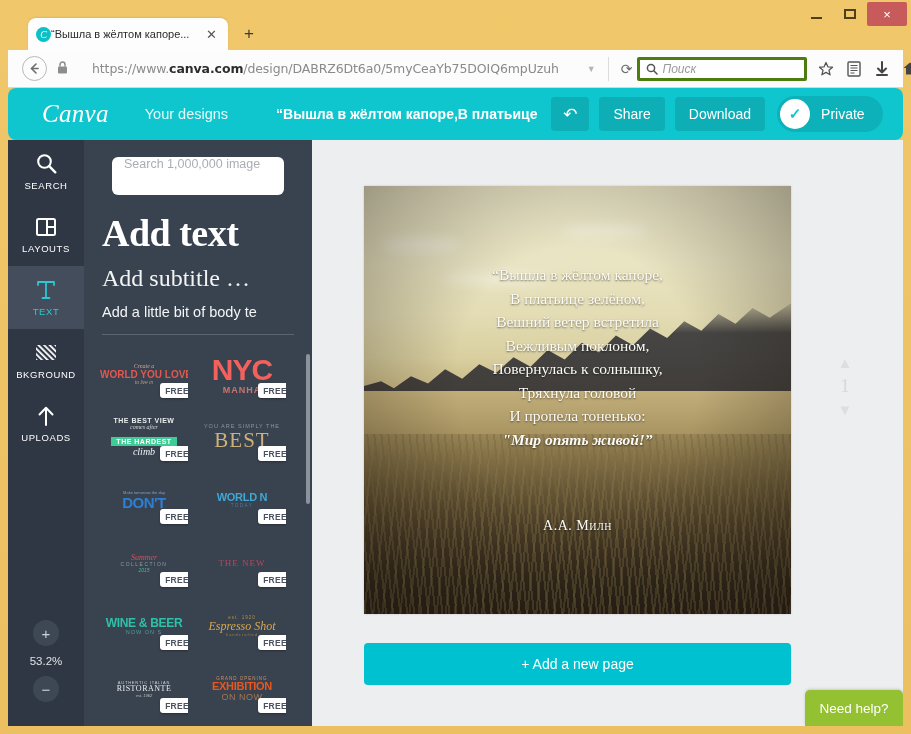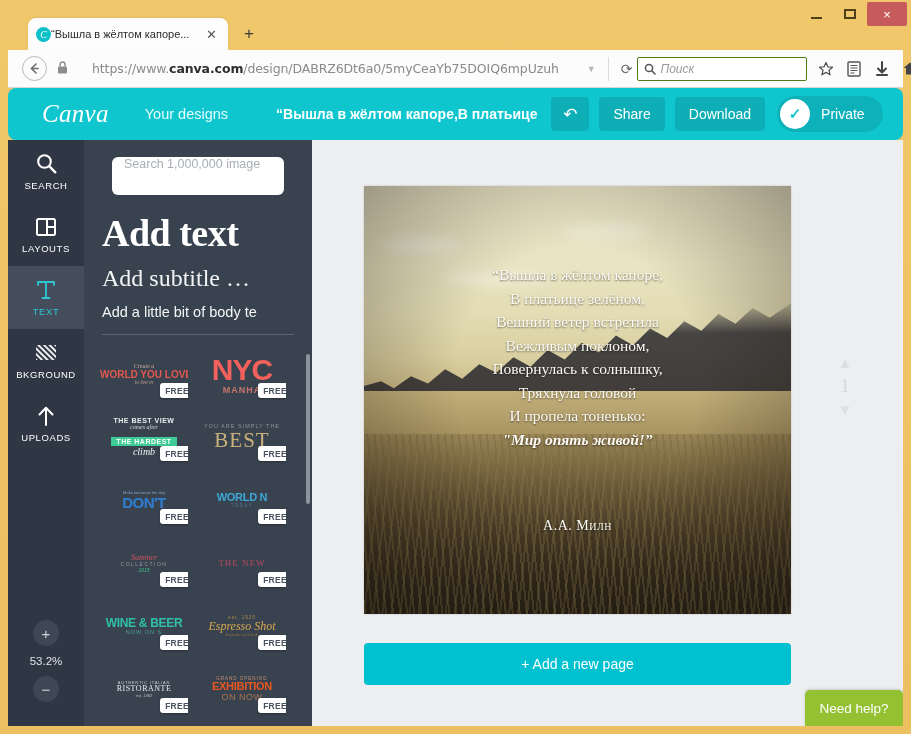--- a/index.html
+++ b/index.html
@@ -70,21 +70,21 @@
   }
   .lock-icon { flex:0 0 auto; }
   .url-text {
     font-size:12.5px; color:#8a8a8a; white-space:nowrap; overflow:hidden;
     font-family:"DejaVu Sans", sans-serif; letter-spacing:-.1px;
   }
   .url-text b { color:#2e2e2e; font-weight:700; }
   .url-caret { color:#b5b5b5; font-size:9px; margin-left:auto; padding:0 4px; cursor:pointer;}
   .reload { color:#6a6a6a; font-size:14px; cursor:pointer; padding:0 4px; }
   .searchbox {
-    width:170px; height:24px; border:1px solid #4d7c0f; border-radius:2px;
+    width:170px; height:24px; border:3px solid #4d7c0f; border-radius:2px;
     background:#fff; display:flex; align-items:center; gap:5px; padding:0 6px; flex:0 0 auto;
   }
   .search-ph { font-size:12px; color:#9a9a9a; font-style:italic; }
   .nav-icons { display:flex; align-items:center; gap:2px; margin-left:6px; flex:0 0 auto; }
   .nav-ic { width:26px; height:26px; display:flex; align-items:center; justify-content:center; cursor:pointer; }
 
   
   .canva-header {
     position:absolute; left:8px; top:88px; width:895px; height:52px;
     background:#0fc6ce; display:flex; align-items:center; padding:0 18px;border-radius:8px;

